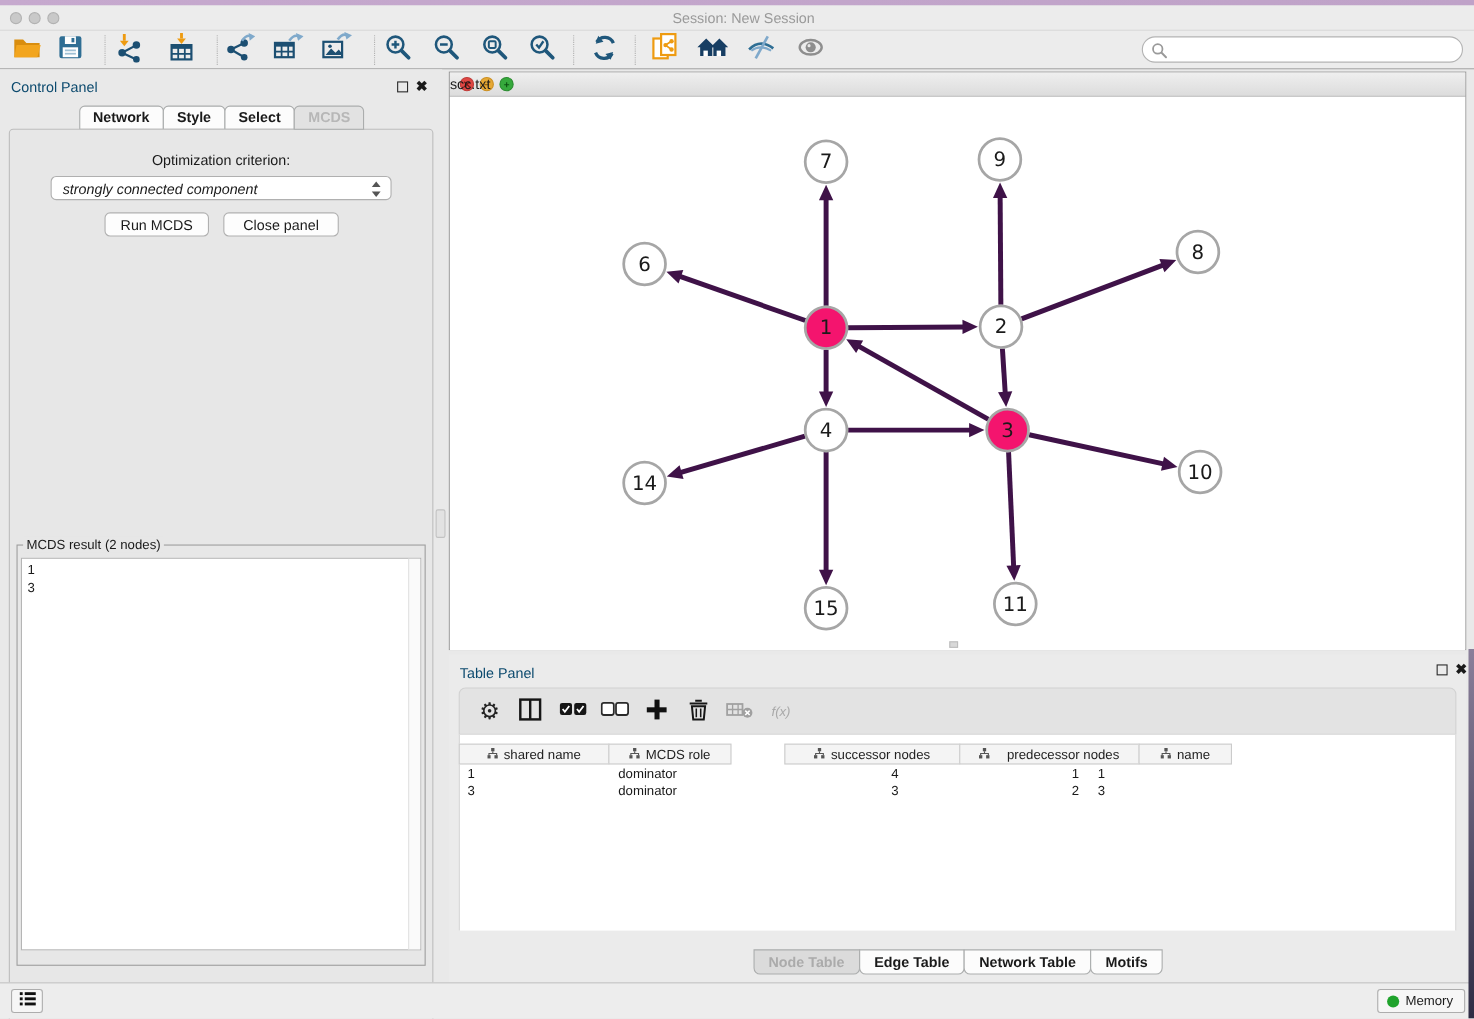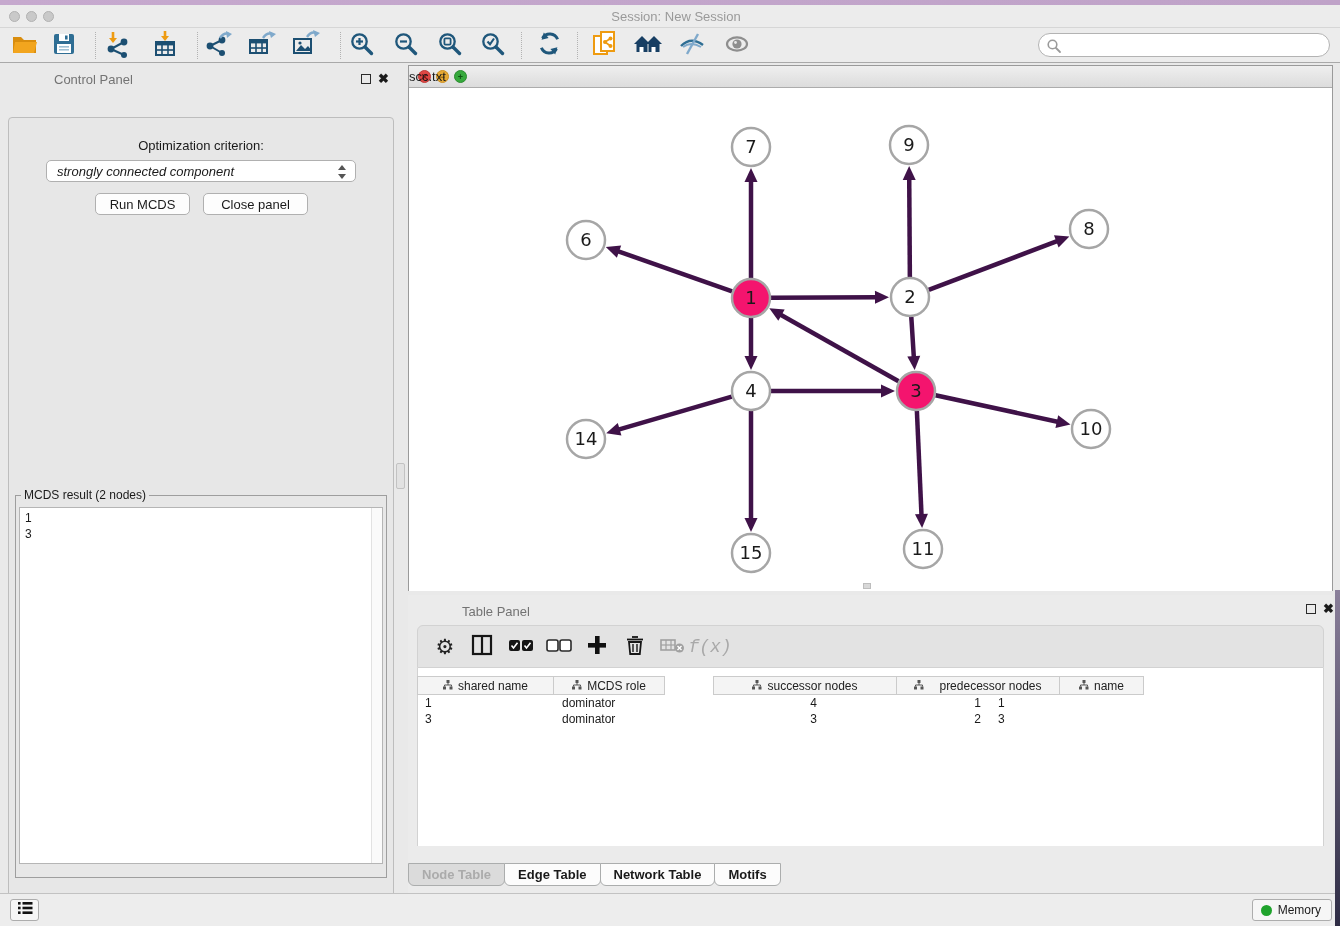--- a/index.html
+++ b/index.html
@@ -25,21 +25,21 @@
   .tsep { position:absolute; top:4px; width:0; height:27px;
     border-left:1px dotted #b2b2b2; }
   .searchbox { position:absolute; right:10px; top:5px; width:292px; height:24px;
     background:#fff; border:1px solid #b3b3b3; border-radius:12px; }
   .searchbox input { position:absolute; left:26px; top:2px; width:255px; height:18px;
     border:none; outline:none; font-size:12px; background:transparent; }
   .search-glyph { position:absolute; left:7px; top:4px; }
 
   
   .cpanel { position:absolute; left:0; top:63px; width:402px; height:830px; background:#E9E9E9; }
-  .panel-title { position:absolute; left:10px; top:9px; font-size:13px; color:#737373;margin-left:44px; }
+  .panel-title { position:absolute; left:10px; top:9px; font-size:13px; color:#0c4a6e; }
   .float-ico { position:absolute; width:10px; height:10px; border:1.5px solid #2a2a2a; background:transparent; }
   .close-ico { position:absolute; font-size:13px; font-weight:bold; color:#1a1a1a; line-height:12px; }
   .cp-tabs { position:absolute; left:0; top:33px; width:402px; text-align:center; height:22px; }
   .tab { display:inline-block; padding:2px 12px 3px 12px; background:#FCFCFC;
     border:1px solid #abadad; border-radius:5px 5px 0 0; font-size:13px; font-weight:600;
     margin-right:-1px; position:relative; }
   .tab.active { background:#E2E2E2; color:#b7b7b7; z-index:1; }
   .cp-pane { position:absolute; left:8px; top:54px; width:386px; height:924px;
     background:#E7E7E7; border:1px solid #bdbdbd; border-radius:4px; }
   .opt-label { position:absolute; left:0; width:100%; top:20px; text-align:center; font-size:13px; }
@@ -82,30 +82,30 @@
   .resize-dot { position:absolute; left:454px; bottom:1px; width:8px; height:6px;
     background:#d8d8d8; border:1px solid #bdbdbd; }
 
   
   .tpanel { position:absolute; left:408px; top:595px; width:925px; height:298px; background:#EBEBEB; }
   .tp-toolbar { position:absolute; left:9px; top:30px; width:907px; height:43px;
     background:#E3E3E3; border:1px solid #d2d2d2; border-radius:6px 6px 0 0; }
   .tp-ico { position:absolute; top:6px; width:34px; height:30px; display:flex;
     align-items:center; justify-content:center; }
   .gear-glyph { font-size:21px; color:#242424; }
-  .fx { font-family:Liberation Mono, monospace; font-style:italic; font-size:18px; color:#a9a9a9; }
+  .fx { font-family:Liberation Sans, sans-serif; font-style:italic; font-size:12px; color:#a9a9a9; }
   .tp-white { position:absolute; left:9px; top:73px; width:907px; height:178px;
     background:#fff; border-left:1px solid #d2d2d2; border-right:1px solid #d2d2d2; }
   .th-row { position:absolute; left:0; top:8px; height:19px; display:flex; }
   .th-cell { background:#F4F4F4; border:1px solid #cbcbcb; margin-left:-1px; font-size:12px;
     color:#222; display:flex; align-items:center; justify-content:center; gap:5px; }
   .tb-rows { position:absolute; left:0; top:27px; }
   .tb-row { display:flex; height:16px; font-size:12px; }
   .tb-cell { padding:1px 10px 0 7px; overflow:hidden; }
-  .tp-tabs { position:absolute; left:0; top:268px; width:925px; text-align:left; }
+  .tp-tabs { position:absolute; left:0; top:268px; width:925px; text-align:center; }
   .btab { display:inline-block; padding:3px 13px 3px 13px; background:#FCFCFC;
     border:1px solid #abadad; border-radius:0 0 6px 6px; font-size:13px; font-weight:600;
     margin-right:-1px; }
   .btab.active { background:#DBDBDB; color:#ababab; }
 
   
   .statusbar { position:absolute; left:0; top:893px; width:1340px; height:33px;
     background:#EDEDED; border-top:1px solid #c2c2c2; }
   .sb-left { position:absolute; left:10px; top:5px; width:29px; height:22px;
     background:#f6f6f6; border:1px solid #adadad; border-radius:3px; display:flex;
@@ -283,20 +283,21 @@
             <line x1="10" y1="10" x2="14" y2="14" stroke="#9a9a9a" stroke-width="1.8" stroke-linecap="round"></line>
           </svg></span>
       <input placeholder="" style="">
     </div>
   </div>
 
   <div class="cpanel">
     <div class="panel-title">Control Panel</div>
     <div class="float-ico" style="left:361px; top:11px"></div>
     <div class="close-ico" style="left:378px; top:10px">✖</div>
+    <div class="cp-tabs" id="cp-tabs"><div class="tab">Network</div><div class="tab">Style</div><div class="tab">Select</div><div class="tab active">MCDS</div></div>
     <div class="cp-pane">
       <div class="opt-label">Optimization criterion:</div>
       <div class="cp-select">
         <span class="val">strongly connected component</span>
         <span class="stepper"></span>
       </div>
       <div class="cp-btn" style="left:86px; width:95px">Run MCDS</div>
       <div class="cp-btn" style="left:194px; width:105px">Close panel</div>
       <div class="fieldset">
         <div class="legend">MCDS result (2 nodes)</div>
@@ -471,21 +472,21 @@
           </div>
           <div class="th-cell" style="width: 112px;">
             <span><svg width="10" height="10" viewBox="0 0 10 10">
                 <rect x="3.5" y="0" width="3" height="3" fill="#555"></rect>
                 <rect x="0" y="6.5" width="3" height="3" fill="#555"></rect>
                 <rect x="6.5" y="6.5" width="3" height="3" fill="#555"></rect>
                 <path d="M5 3 v2 M1.5 6.5 v-1.5 h7 v1.5" fill="none" stroke="#555" stroke-width="1"></path>
               </svg></span>
             <span>MCDS role</span>
           </div>
-          <div class="th-cell" style="width: 184px; margin-left: 48px;">
+          <div class="th-cell" style="width: 160px; margin-left: 48px;">
             <span><svg width="10" height="10" viewBox="0 0 10 10">
                 <rect x="3.5" y="0" width="3" height="3" fill="#555"></rect>
                 <rect x="0" y="6.5" width="3" height="3" fill="#555"></rect>
                 <rect x="6.5" y="6.5" width="3" height="3" fill="#555"></rect>
                 <path d="M5 3 v2 M1.5 6.5 v-1.5 h7 v1.5" fill="none" stroke="#555" stroke-width="1"></path>
               </svg></span>
             <span>successor nodes</span>
           </div>
           <div class="th-cell" style="width: 164px; gap: 15px;">
             <span><svg width="10" height="10" viewBox="0 0 10 10">

